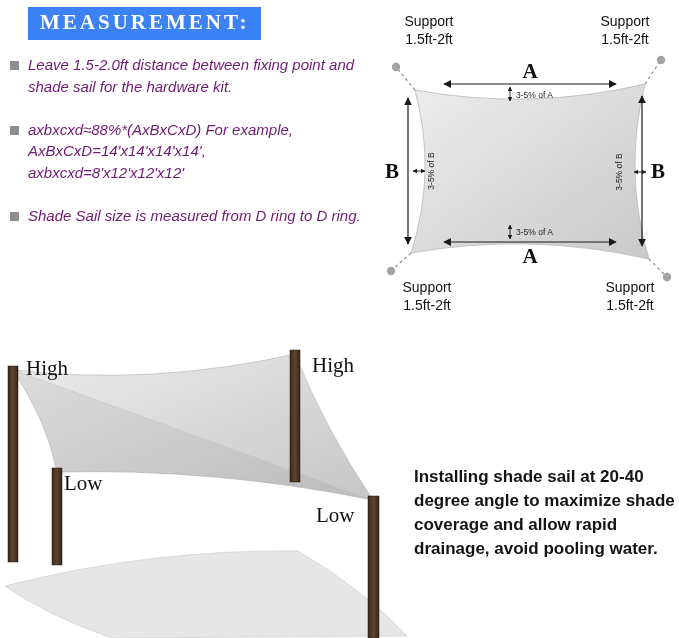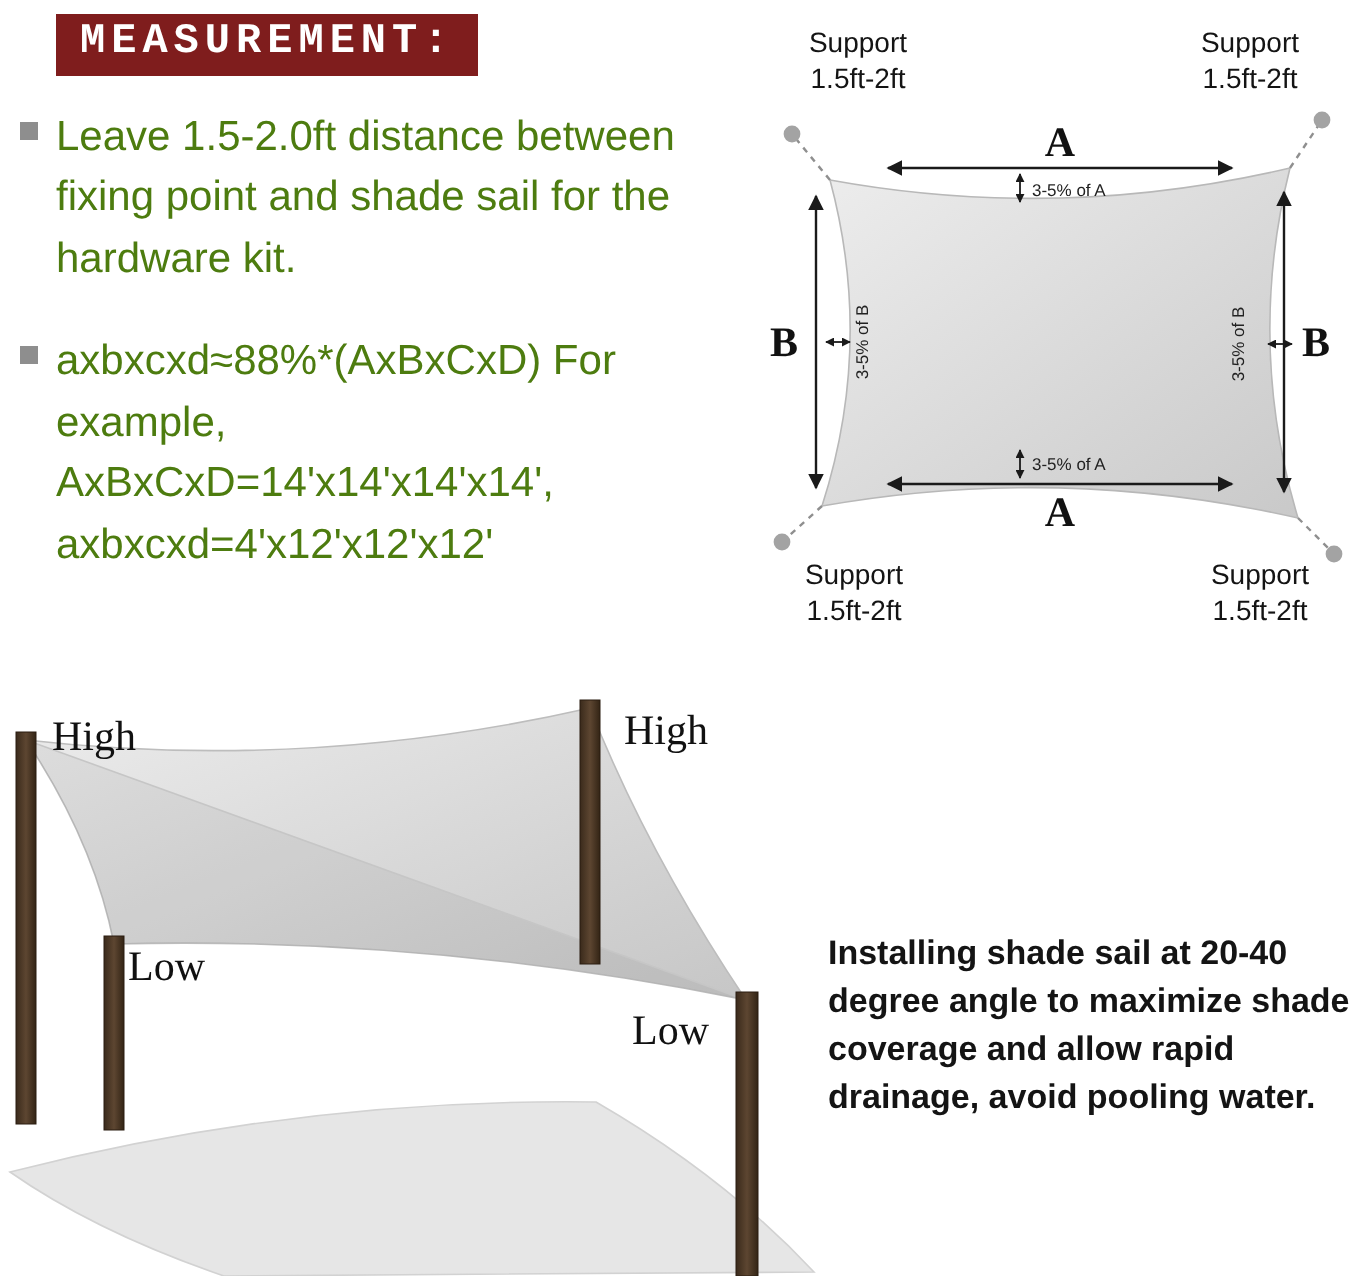--- a/index.html
+++ b/index.html
@@ -1,25 +1,25 @@
 <!DOCTYPE html>
 <html><head>
 <meta charset="utf-8">
 <style>
   html,body{margin:0;padding:0;background:#fff;}
   .page{position:relative;width:679px;height:638px;background:#fff;overflow:hidden;
         font-family:"Liberation Sans",sans-serif;color:#111;}
-  .hdr{position:absolute;background:#7f1d1d;color:#fff;font-family:Liberation Mono, monospace;
+  .hdr{position:absolute;background:#3b82f6;color:#fff;font-family:Liberation Serif, serif;
        font-weight:bold;font-size:21px;letter-spacing:3px;padding:3px 12px 5px 12px;white-space:nowrap;}
   .hdr-measure{left:28px;top:7px;}
   .hdr-install{left:428px;top:423px;}
   .bullets{position:absolute;left:10px;top:54px;width:352px;}
   .bullet-item{display:flex;margin-bottom:21px;}
   .bullet-sq{flex:0 0 auto;width:9px;height:9px;background:#8e8e8e;margin:7px 9px 0 0;}
-  .bullet-text{font-size:21px;line-height:1.45;color:#4d7c0f;}
+  .bullet-text{font-size:15px;line-height:1.45;color:#701a75;font-style:italic;}
   .sail-svg{position:absolute;left:372px;top:4px;}
   .install-svg{position:absolute;left:0;top:330px;}
   .install-text{position:absolute;left:414px;top:465px;width:270px;font-size:17px;
                 font-weight:bold;line-height:1.42;color:#141414;}
   .support-text{font-size:14px;fill:#141414;font-family:"Liberation Sans",sans-serif;}
   .ab-label{font-size:21px;font-family:"Liberation Serif",serif;font-weight:bold;fill:#111;}
   .sag-label{font-size:8.5px;fill:#222;font-family:"Liberation Sans",sans-serif;}
   .hl-label{font-size:21px;font-family:"Liberation Serif",serif;fill:#111;}
   .dim{stroke:#1a1a1a;stroke-width:1.2;}
   .dim-s{stroke:#1a1a1a;stroke-width:0.9;}
@@ -34,21 +34,25 @@
     <span>MEASUREMENT:</span>
   </div>
 
   <div class="bullets">
     <div class="bullet-item">
       <span class="bullet-sq"></span>
       <span class="bullet-text">Leave 1.5-2.0ft distance between fixing point and shade sail for the hardware kit.</span>
     </div>
     <div class="bullet-item">
       <span class="bullet-sq"></span>
-      <span class="bullet-text">axbxcxd≈88%*(AxBxCxD) For example, AxBxCxD=14'x14'x14'x14', axbxcxd=4'x12'x12'x12'</span>
+      <span class="bullet-text">axbxcxd≈88%*(AxBxCxD) For example, AxBxCxD=14'x14'x14'x14', axbxcxd=8'x12'x12'x12'</span>
+    </div>
+    <div class="bullet-item">
+      <span class="bullet-sq"></span>
+      <span class="bullet-text">Shade Sail size is measured from D ring to D ring.</span>
     </div>
   </div>
 
   <svg class="sail-svg" width="304" height="318" viewBox="0 0 304 318">
     <defs>
       <linearGradient id="sailGrad" x1="0" y1="0" x2="1" y2="1">
         <stop offset="0" stop-color="#ededed"></stop>
         <stop offset="1" stop-color="#c9c9c9"></stop>
       </linearGradient>
       <marker id="ah" viewBox="0 0 10 10" refX="9" refY="5" markerWidth="6.5" markerHeight="6.5" orient="auto-start-reverse">

